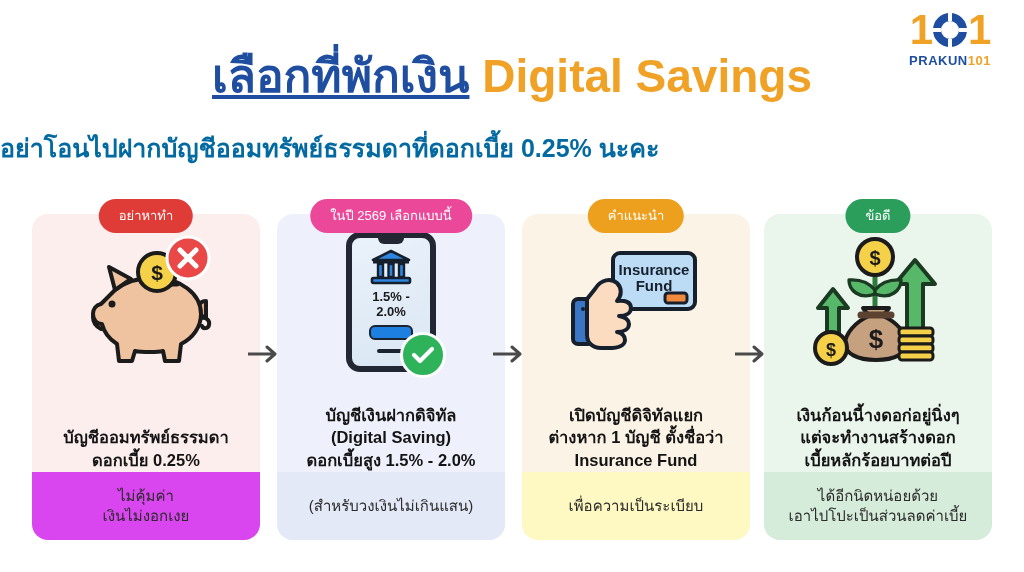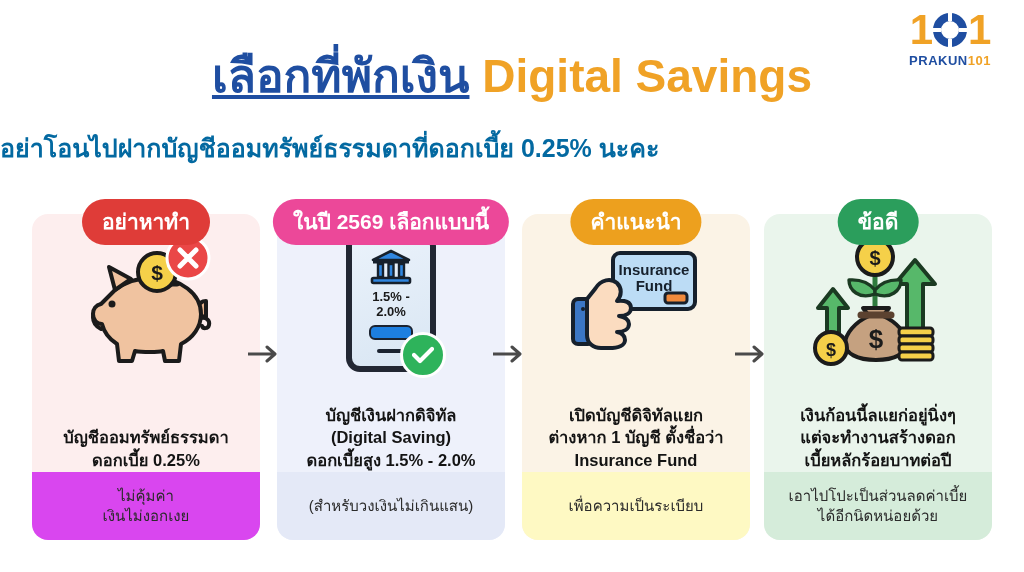--- a/index.html
+++ b/index.html
@@ -47,21 +47,21 @@
   .foot{height:68px;display:flex;align-items:center;justify-content:center;padding:0 8px;}
   .foot .txt{text-align:center;font-size:15px;color:#2b2b2b;line-height:1.36;}
   .c1 .foot{background:#d946ef;}
   .c2 .foot{background:#e4e9f7;}
   .c3 .foot{background:#fef9c3;}
   .c4 .foot{background:#d5ecda;}
 
   
   .pill{position:absolute;top:199px;transform:translateX(-50%);
         padding:6px 20px 7px;border-radius:999px;color:#fff;
-        font-size:21px;font-weight:bold;white-space:nowrap;z-index:5;}
+        font-size:13px;font-weight:normal;white-space:nowrap;z-index:5;}
   .pill.p1{left:146px;background:#df3c38;}
   .pill.p2{left:391px;background:#ec4899;}
   .pill.p3{left:636px;background:#eda01e;}
   .pill.p4{left:878px;background:#2b9e5c;}
 
   
   .conn{position:absolute;top:345px;width:34px;height:18px;z-index:4;}
   .conn.a1{left:248px;} .conn.a2{left:493px;} .conn.a3{left:735px;}
 
   
@@ -251,29 +251,29 @@
             <rect x="96" y="120" width="34" height="8" rx="3"></rect>
           </g>
 
           <circle cx="28" cy="116" r="16" fill="#f5d049" stroke="#1b1b1b" stroke-width="4"></circle>
           <text x="28" y="124" text-anchor="middle" font-size="18" font-weight="bold" font-family="Liberation Sans, sans-serif" fill="#1b1b1b">$</text>
         </svg>
       </div>
     </div>
     <div class="body">
       <div class="txt">
-        <div>เงินก้อนนี้ลแยก่อยู่นิ่งๆ</div>
+        <div>เงินก้อนนี้างดอก่อยู่นิ่งๆ</div>
         <div>แต่จะทำงานสร้างดอก</div>
         <div>เบี้ยหลักร้อยบาทต่อปี</div>
       </div>
     </div>
     <div class="foot">
       <div class="txt">
+        <div>ได้อีกนิดหน่อยด้วย</div>
         <div>เอาไปโปะเป็นส่วนลดค่าเบี้ย</div>
-        <div>ได้อีกนิดหน่อยด้วย</div>
       </div>
     </div>
   </div>
 </div>
 
 <div class="pill p1">อย่าหาทำ</div>
 <div class="pill p2">ในปี 2569 เลือกแบบนี้</div>
 <div class="pill p3">คำแนะนำ</div>
 <div class="pill p4">ข้อดี</div>
 

